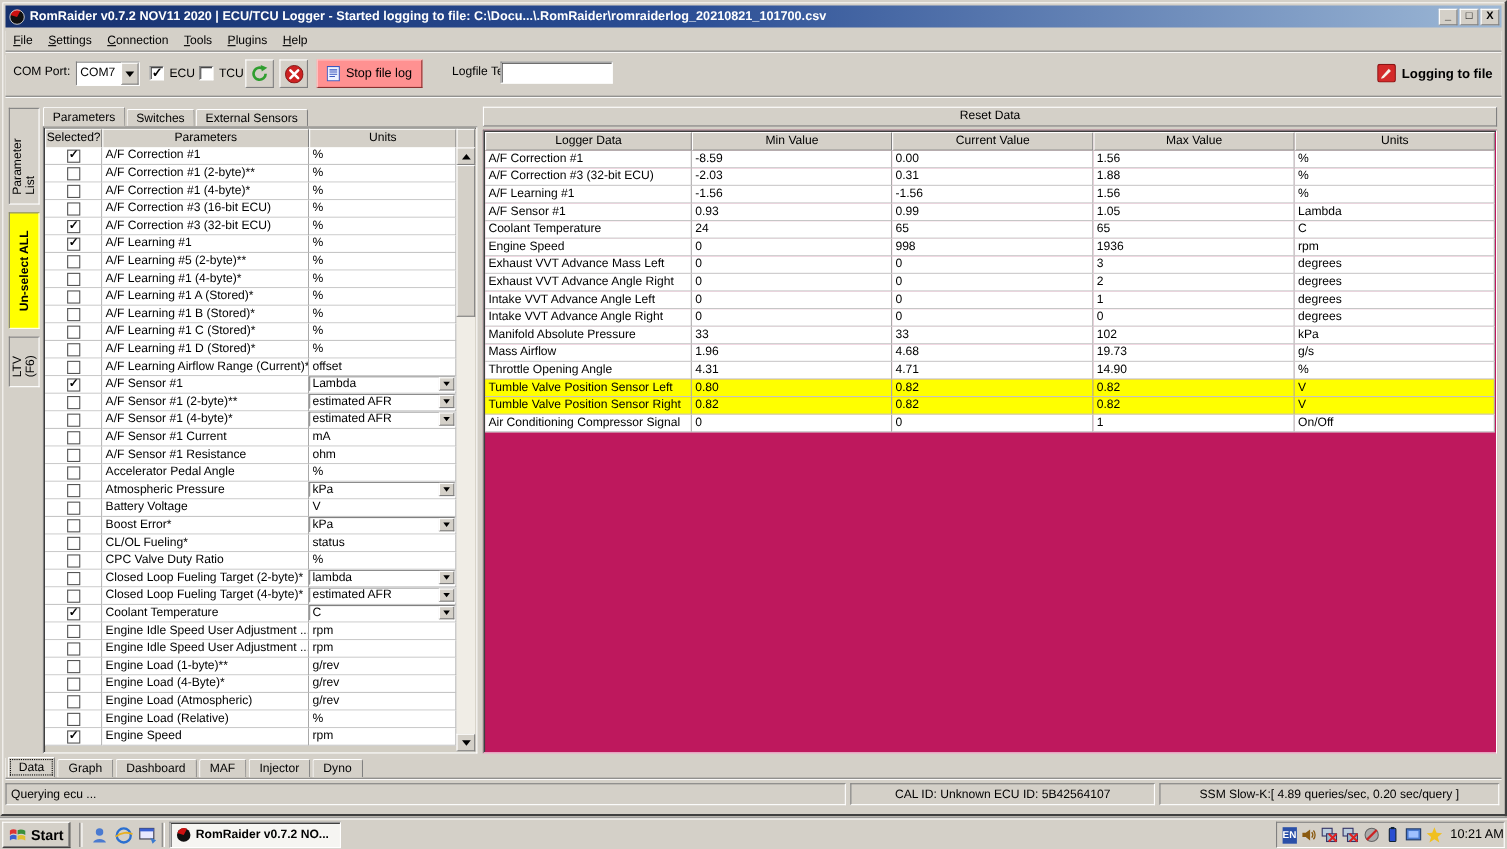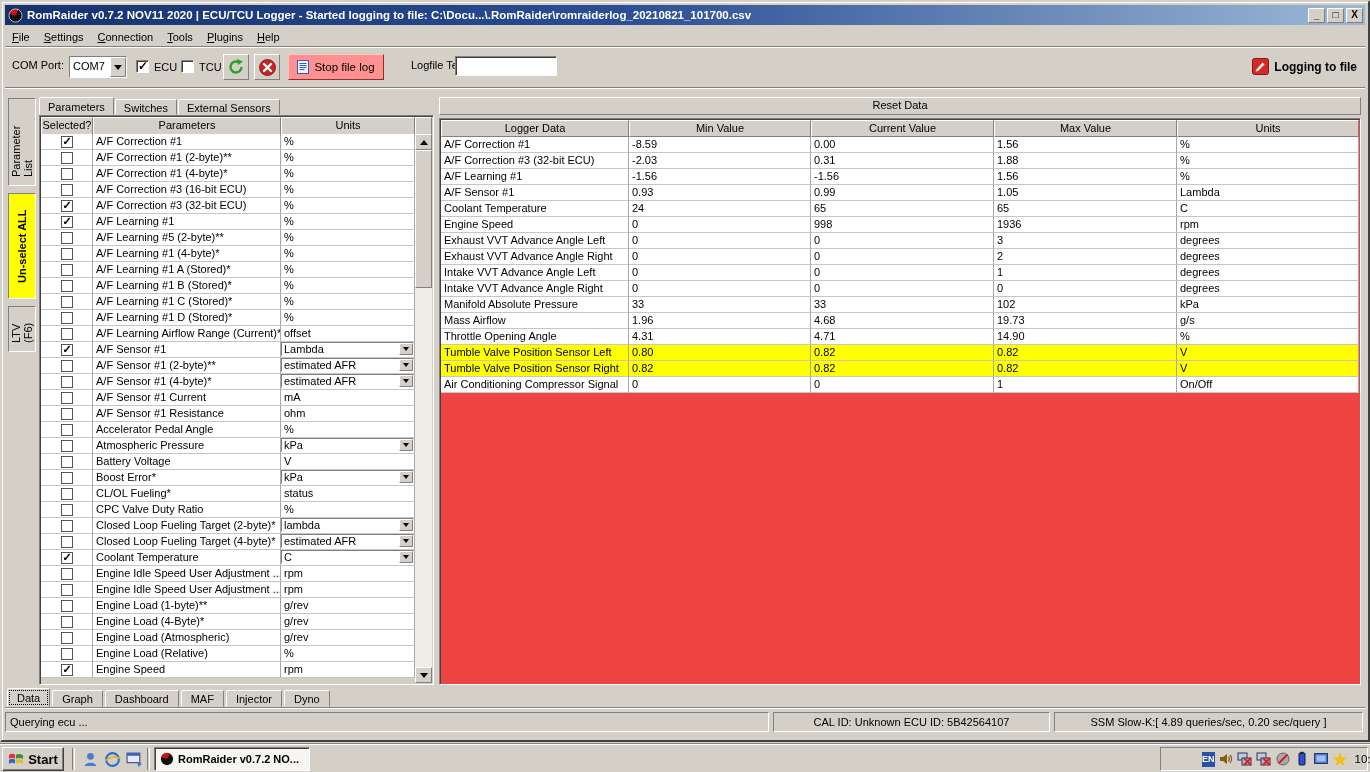--- a/index.html
+++ b/index.html
@@ -83,21 +83,21 @@
             display:flex; align-items:center; justify-content:center; }
   .tri-up-s { width:0; height:0; border-left:4px solid transparent; border-right:4px solid transparent; border-bottom:5px solid #000; }
   .tri-down-s { width:0; height:0; border-left:4px solid transparent; border-right:4px solid transparent; border-top:5px solid #000; }
   .sb-thumb { position:absolute; left:0; top:16px; width:17px; height:138px; background:#d4d0c8;
               border:1px solid; border-color:#fff #808080 #808080 #fff; }
 
   
   .logger-panel { position:absolute; left:437px; top:95px; width:922px; height:588px; }
   .reset-btn { position:absolute; left:0; top:0; right:0; height:18px; background:#d4d0c8;
                border:1px solid; border-color:#fff #808080 #808080 #fff; text-align:center; line-height:15px; }
-  .ltable { position:absolute; left:0; top:21px; right:0; bottom:0; background:#ef4444;
+  .ltable { position:absolute; left:0; top:21px; right:0; bottom:0; background:#be185d;
             border:1px solid; border-color:#808080 #fff #fff #808080; box-shadow:inset 1px 1px 0 #404040; }
   .lhead { position:absolute; left:1px; right:1px; top:1px; height:17px; display:grid;
            grid-template-columns:188px 182px 183px 183px 1fr; }
   .lrows { position:absolute; left:1px; right:1px; top:18px; }
   .lrow { display:grid; grid-template-columns:188px 182px 183px 183px 1fr; height:16px; }
   .lcell { border-right:1px solid #a8a8a8; border-bottom:1px solid #c6c6c6; line-height:15px; padding-left:3px;
            overflow:hidden; white-space:nowrap; background:#fff; }
   .lrow.hl .lcell { background:#ffff00; }
 
   
@@ -120,21 +120,21 @@
                border:1px solid; border-color:#fff #404040 #404040 #fff; box-shadow:inset -1px -1px 0 #808080;
                display:flex; align-items:center; justify-content:center; gap:4px; font-weight:bold; font-size:13px; }
   .tb-divider { position:absolute; top:3px; width:3px; height:22px; border-left:1px solid #808080; border-right:1px solid #fff; }
   .ql-ico { position:absolute; top:6px; width:17px; height:17px; }
   .task-btn { position:absolute; left:154px; top:2px; width:156px; height:24px; background:#f6f5f2;
               border:1px solid; border-color:#808080 #fff #fff #808080; box-shadow:inset 1px 1px 0 #404040;
               display:flex; align-items:center; gap:4px; padding:0 5px; font-weight:bold; white-space:nowrap; overflow:hidden; }
   .tray { position:absolute; right:2px; top:2px; width:208px; height:24px; border:1px solid; border-color:#808080 #fff #fff #808080;
           display:flex; align-items:center; gap:3px; padding:0 5px; }
   .lang-box { width:18px; height:15px; background:#2b50a8; color:#fff; font-size:9px; font-weight:bold;
-              display:flex; align-items:center; justify-content:center;margin-left:36px; }
+              display:flex; align-items:center; justify-content:center; }
   .tray-ico { width:16px; height:16px; flex:0 0 auto; }
   .clock { margin-left:4px; font-size:11.5px; white-space:nowrap; }
 </style>
 </head>
 <body>
 
 <div class="screen">
 
   <div class="window">
 
@@ -599,21 +599,21 @@
               <div class="lcell">C</div>
             </div>
             <div class="lrow">
               <div class="lcell">Engine Speed</div>
               <div class="lcell">0</div>
               <div class="lcell">998</div>
               <div class="lcell">1936</div>
               <div class="lcell">rpm</div>
             </div>
             <div class="lrow">
-              <div class="lcell">Exhaust VVT Advance Angle Left</div>
+              <div class="lcell">Exhaust VVT Advance Mass Left</div>
               <div class="lcell">0</div>
               <div class="lcell">0</div>
               <div class="lcell">3</div>
               <div class="lcell">degrees</div>
             </div>
             <div class="lrow">
               <div class="lcell">Exhaust VVT Advance Angle Right</div>
               <div class="lcell">0</div>
               <div class="lcell">0</div>
               <div class="lcell">2</div>

